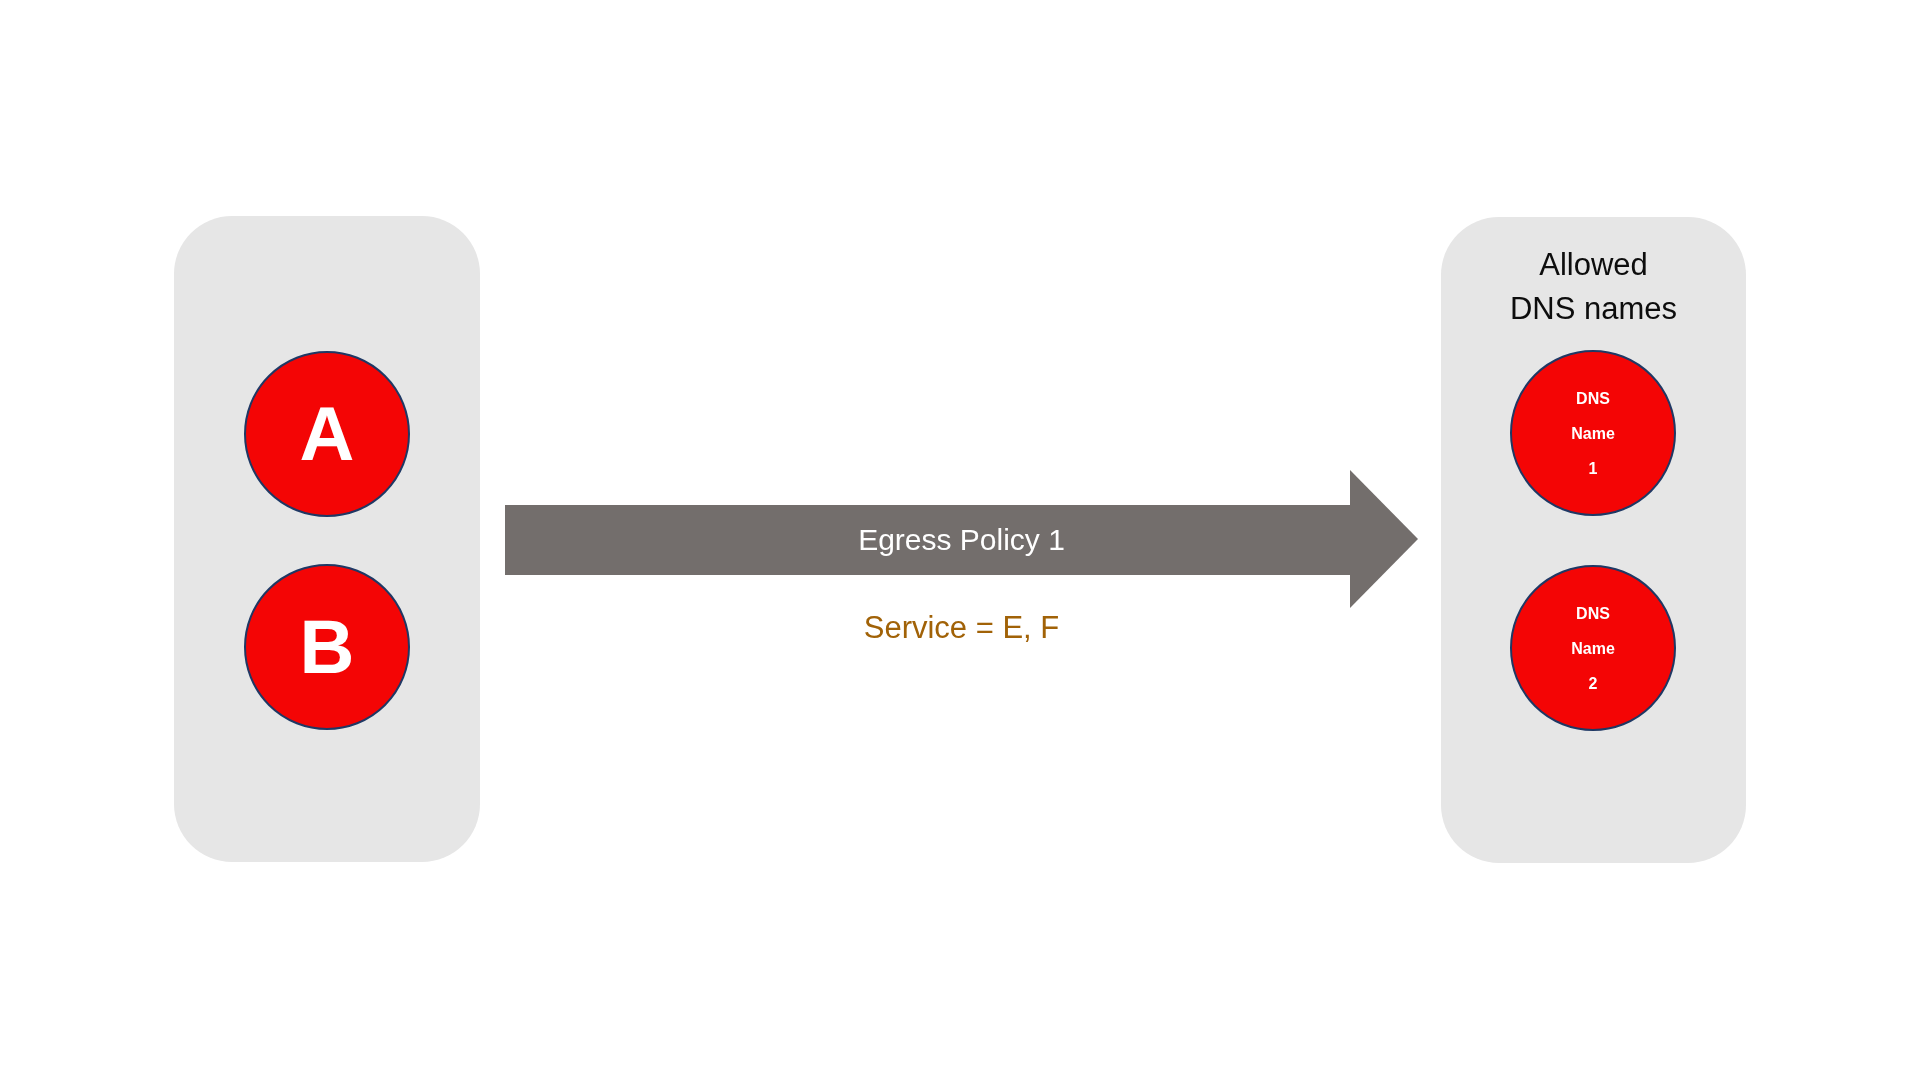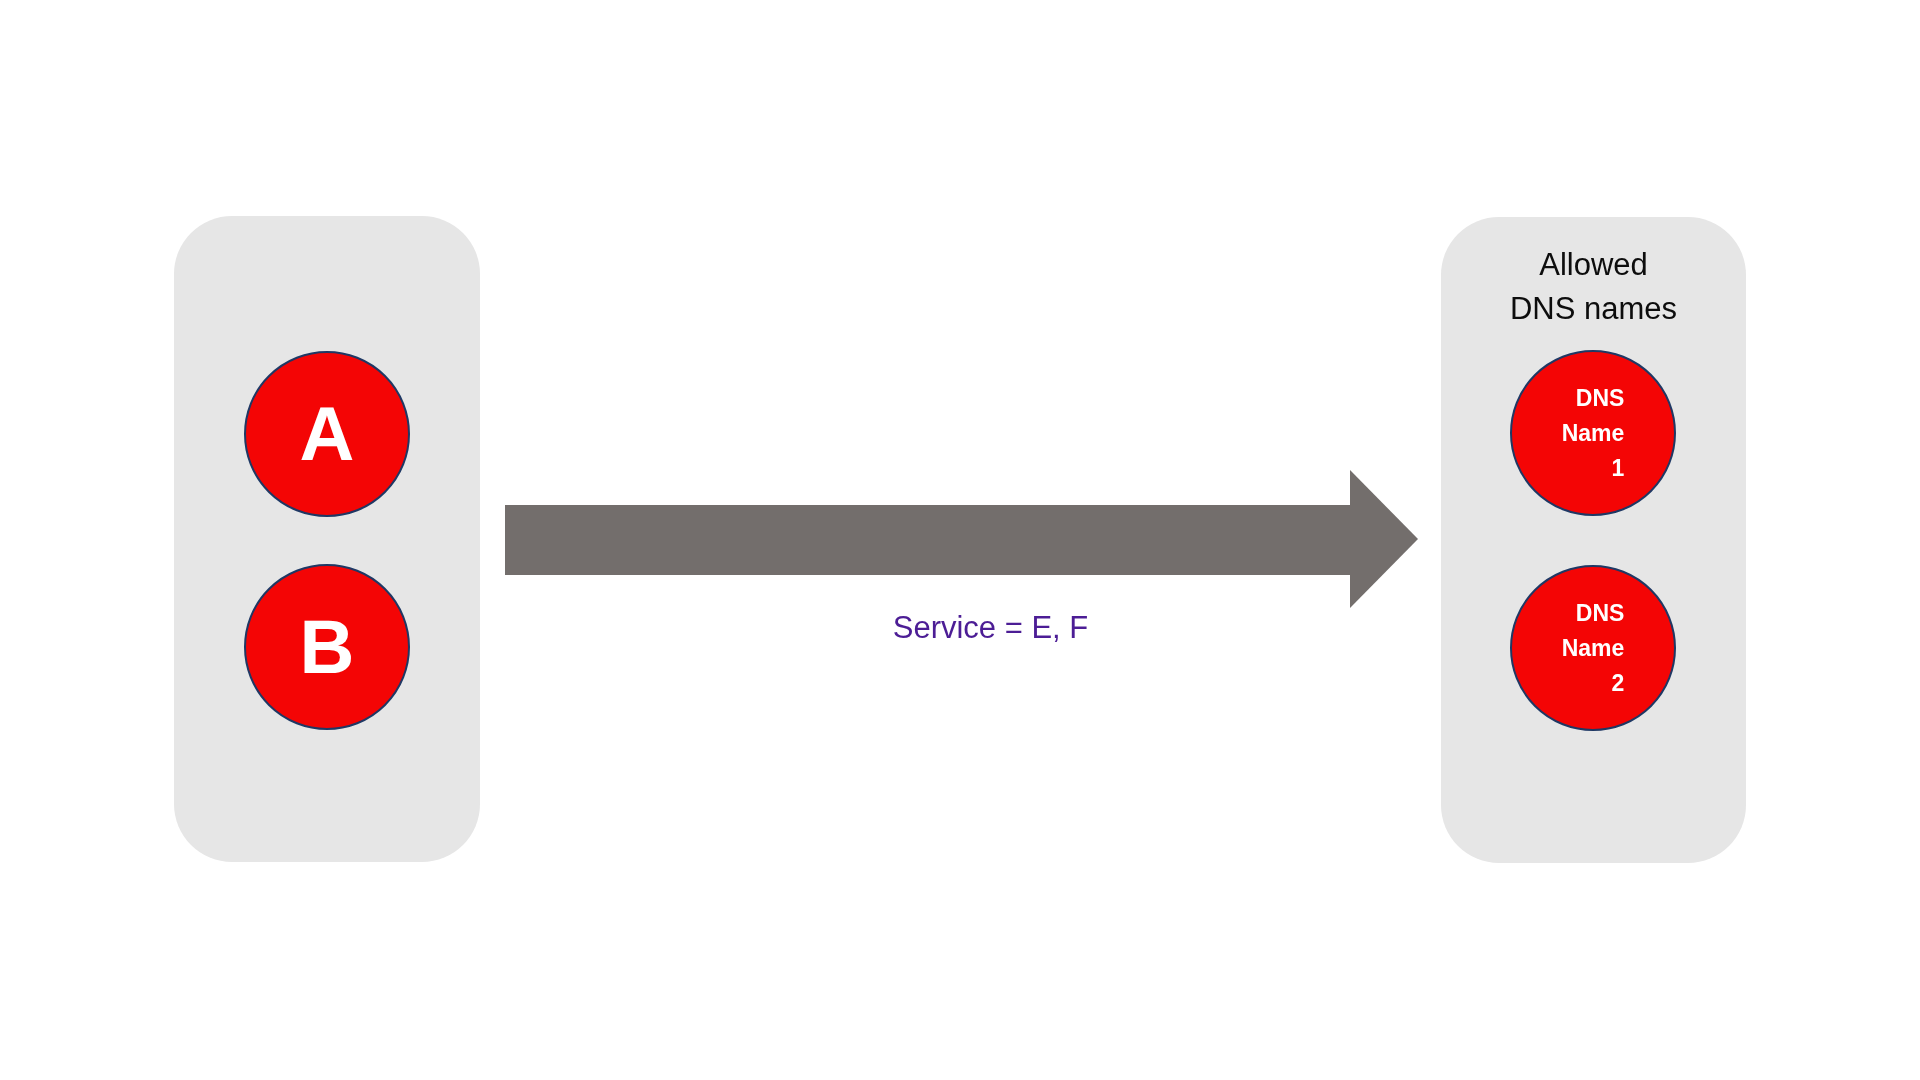--- a/index.html
+++ b/index.html
@@ -61,25 +61,24 @@
   .node.pos-1 { top: 135px; }
   .node.pos-2 { top: 348px; }
   .group-box.right .node.pos-1 { top: 133px; }
 
   .node-letter {
     font-size: 76px;
     font-weight: bold;
     line-height: 1;
   }
   .node-multiline {
-    font-size: 23px;
+    font-size: 16px;
     font-weight: bold;
     line-height: 35px;
     white-space: pre-line;
-    text-align: right;
   }
 
   
   .arrow {
     position: absolute;
     left: 505px;
     top: 470px;
     width: 913px;
     height: 138px;
   }
@@ -108,45 +107,46 @@
     width: 100%;
     height: 70px;
     display: flex;
     align-items: center;
     justify-content: center;
     color: #ffffff;
     font-size: 30px;
   }
   .arrow-sublabel {
     position: absolute;
-    left: 534px;
+    left: 505px;
     top: 610px;
     width: 913px;
     text-align: center;
     font-size: 31px;
-    color: #4c1d95;
+    color: #a16207;
   }
 </style>
 </head>
 <body>
 
 <div class="canvas">
 
   <div class="group-box left">
     <div class="node pos-1">
       <span class="node-letter">A</span>
     </div>
     <div class="node pos-2">
       <span class="node-letter">B</span>
     </div>
   </div>
 
   <div class="arrow">
     <div class="arrow-shaft"></div>
     <div class="arrow-head"></div>
+    <div class="arrow-label">Egress Policy 1</div>
   </div>
   <div class="arrow-sublabel">Service = E, F</div>
 
   <div class="group-box right">
     <div class="group-title">Allowed
 DNS names</div>
     <div class="node pos-1">
       <span class="node-multiline">DNS
 Name
 1</span>

